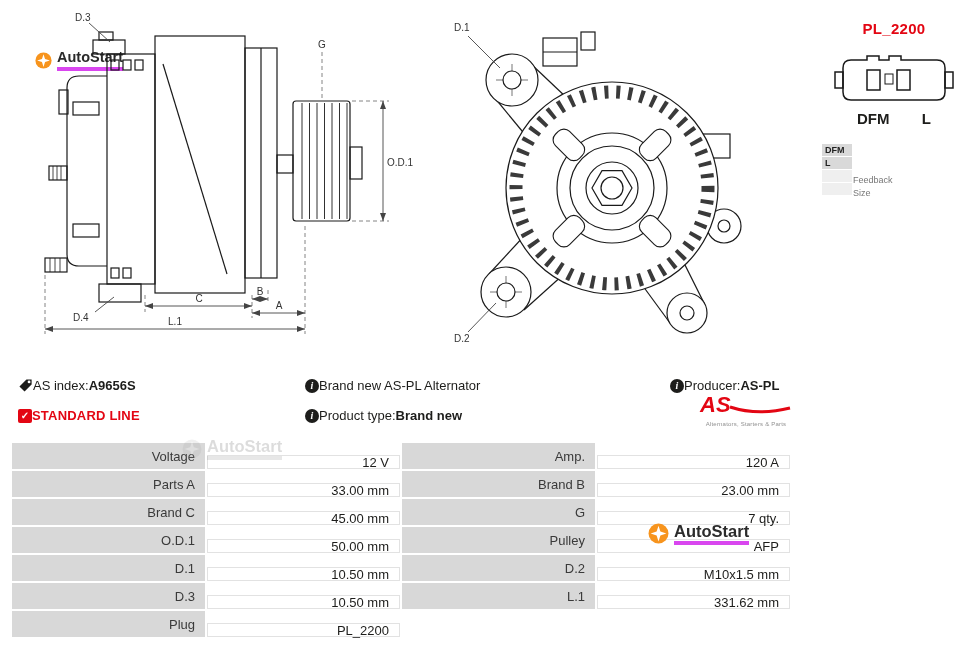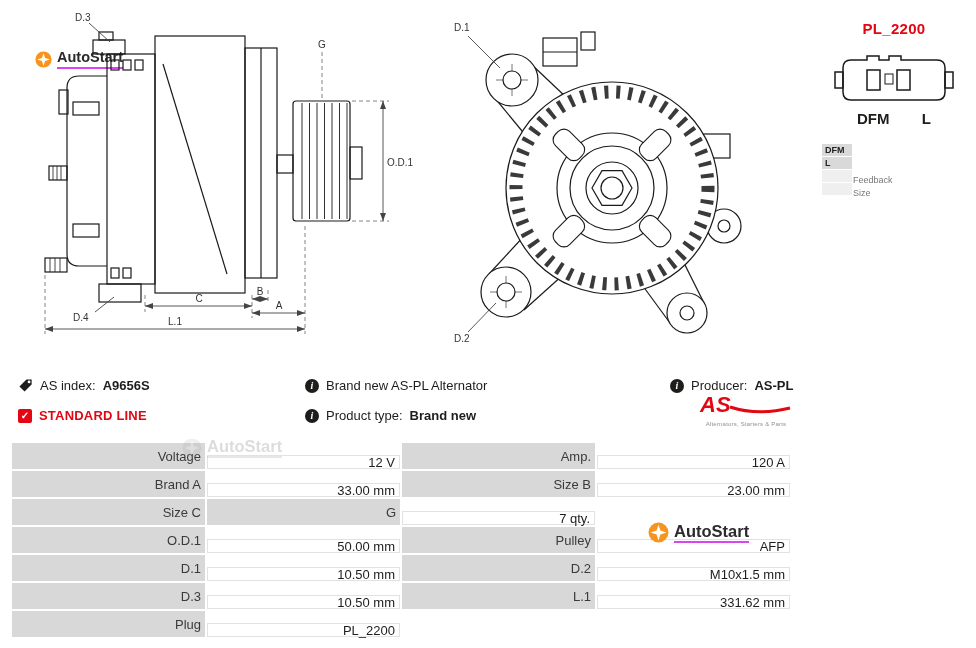--- a/index.html
+++ b/index.html
@@ -3,21 +3,21 @@
 <meta charset="utf-8">
 <style>
   html,body{margin:0;padding:0;background:#fff;}
   #app{position:relative;width:976px;height:648px;background:#fff;overflow:hidden;
        font-family:"Liberation Sans",sans-serif;color:#1d1d1b;}
   svg.drawing{position:absolute;}
 
   
   .as-logo{position:absolute;display:flex;align-items:center;gap:5px;}
   .as-logo-text{font-size:14.5px;font-weight:bold;color:#2b2b2b;
-                border-bottom:2px solid #d946ef;padding-bottom:1px;line-height:1.1;}
+                border-bottom:4px solid #d946ef;padding-bottom:1px;line-height:1.1;}
   .wm .as-logo-text{font-size:16.5px;}
   .wm.faint{opacity:.16;filter:grayscale(1);}
 
   
   .plug-code{position:absolute;left:833px;top:20px;width:122px;text-align:center;
              color:#e30613;font-weight:bold;font-size:15px;letter-spacing:.3px;}
   .pin-labels{position:absolute;left:833px;top:110px;width:122px;height:17px;
               font-size:15px;font-weight:bold;color:#1d1d1b;}
   .pin-labels .p1{margin-left:24px;}
   .pin-labels .p2{margin-left:28px;}
@@ -25,41 +25,41 @@
              flex-direction:column;gap:1px;font-size:9px;}
   .prow{display:flex;gap:1px;height:12px;}
   .pcell-k{width:30px;background:#d9d9d9;font-weight:bold;color:#222;display:flex;
            align-items:center;padding-left:3px;box-sizing:border-box;}
   .pcell-v{flex:1;background:#ececec;color:#777;display:flex;align-items:center;
            box-sizing:border-box;margin-top:36px;}
   .prow.empty .pcell-k{background:#efefef;}
   .prow.empty .pcell-v{background:#f6f6f6;}
 
   
-  .info-item{position:absolute;display:flex;align-items:center;gap:7px;
+  .info-item{position:absolute;display:flex;align-items:center;
              font-size:13px;height:17px;white-space:nowrap;}
   .b{font-weight:bold;}
   .standard{color:#e30613;font-weight:bold;letter-spacing:.2px;}
   .iic{width:14px;height:14px;border-radius:50%;background:#1d1d1b;color:#fff;
        display:inline-flex;align-items:center;justify-content:center;flex:0 0 14px;
        font:italic bold 10px "Liberation Serif",serif;}
   .cic{width:14px;height:14px;border-radius:2px;background:#e30613;color:#fff;
        display:inline-flex;align-items:center;justify-content:center;flex:0 0 14px;
        font-size:10px;font-weight:bold;}
 
   
   .aspl{position:absolute;left:698px;top:392px;width:96px;}
   .aspl-tagline{font-size:6px;color:#909090;margin-top:-1px;letter-spacing:.2px;text-align:center;}
 
   
   .spec-table{position:absolute;left:12px;top:443px;width:778px;display:flex;
               flex-direction:column;gap:2px;}
   .trow{display:flex;gap:2px;height:26px;}
   .tcell{display:flex;align-items:center;justify-content:flex-end;
-         padding-right:4px;font-size:13px;box-sizing:border-box;}
+         padding-right:10px;font-size:13px;box-sizing:border-box;}
   .tlabel{width:193px;background:#d8d8d8;color:#3a3a3a;}
   .tvalue{width:193px;background:#fff;border:1px solid #e2e2e2;color:#1d1d1b;margin-top:12px;}
   .tcell.blank{background:transparent;border:none;}
 </style>
 </head>
 <body>
 
 <div id="app">
 
   <div class="as-logo" style="left:35px;top:50px;">
@@ -276,27 +276,28 @@
   </div>
 
   <div class="spec-table">
     <div class="trow">
       <div class="tcell tlabel">Voltage</div>
       <div class="tcell tvalue">12 V</div>
       <div class="tcell tlabel">Amp.</div>
       <div class="tcell tvalue">120 A</div>
     </div>
     <div class="trow">
-      <div class="tcell tlabel">Brand A</div>
+      <div class="tcell tlabel">Parts A</div>
       <div class="tcell tvalue">33.00 mm</div>
-      <div class="tcell tlabel">Size B</div>
+      <div class="tcell tlabel">Brand B</div>
       <div class="tcell tvalue">23.00 mm</div>
     </div>
     <div class="trow">
-      <div class="tcell tlabel">Size C</div>
+      <div class="tcell tlabel">Brand C</div>
+      <div class="tcell tvalue">45.00 mm</div>
       <div class="tcell tlabel">G</div>
       <div class="tcell tvalue">7 qty.</div>
     </div>
     <div class="trow">
       <div class="tcell tlabel">O.D.1</div>
       <div class="tcell tvalue">50.00 mm</div>
       <div class="tcell tlabel">Pulley</div>
       <div class="tcell tvalue">AFP</div>
     </div>
     <div class="trow">

